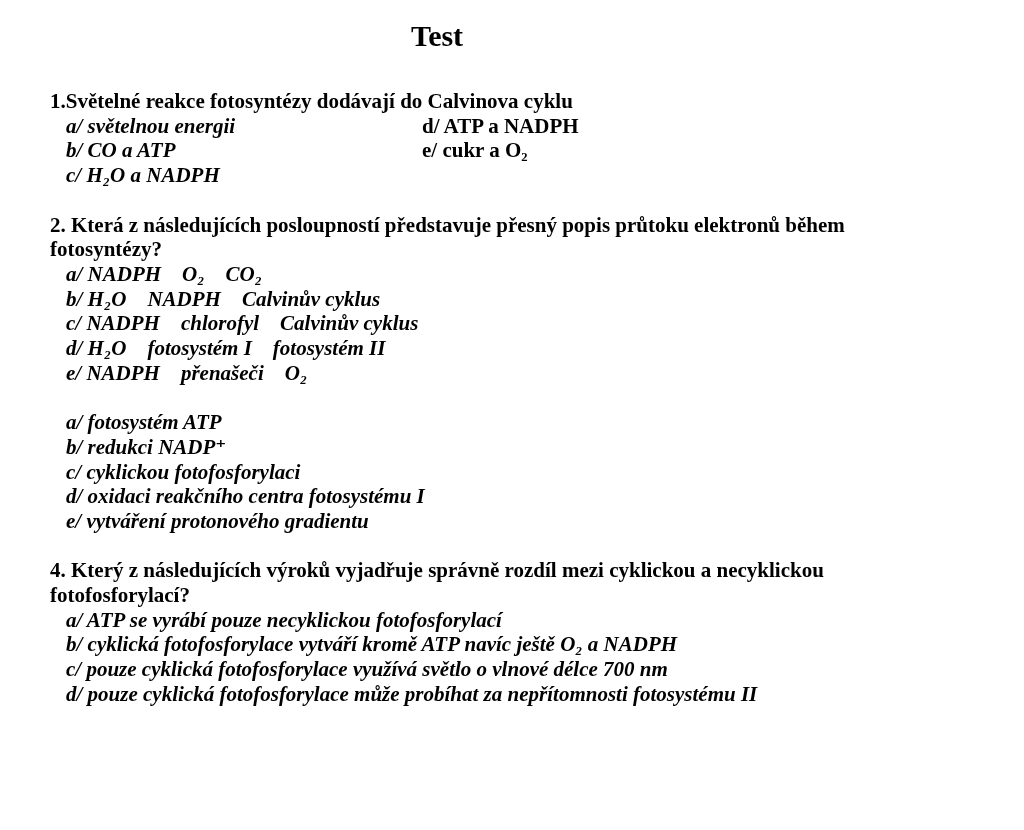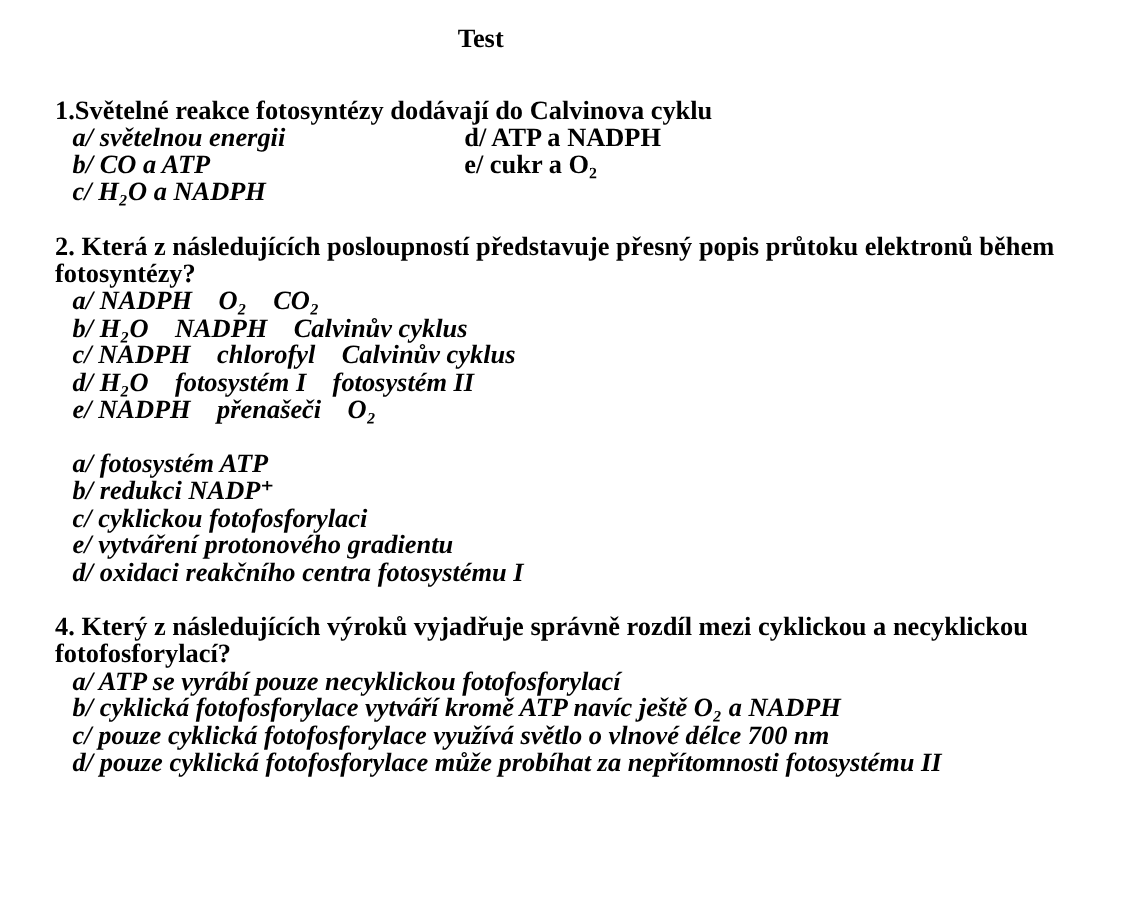--- a/index.html
+++ b/index.html
@@ -16,29 +16,29 @@
     overflow: hidden;
   }
   .page {
     position: relative;
     margin-left: 50px;
     width: 774px;
     padding-top: 20px;
   }
   .title {
     margin: 0;
-    font-size: 24px;
+    font-size: 30px;
     line-height: 32px;
     text-align: center;
     font-weight: bold;
   }
   .question { margin-top: 24.7px; }
   .question.first { margin-top: 37px; }
   .line {
-    font-size: 24px;
+    font-size: 21px;
     line-height: 24.7px;
     white-space: pre;
   }
   .option { margin-left: 16px; font-style: italic; }
   .opt-row { position: relative; }
   .right-col {
     position: absolute;
     left: 372px;
     top: 0;
   }
@@ -70,22 +70,22 @@
     <div class="line option">b/ H₂O    NADPH    Calvinův cyklus</div>
     <div class="line option">c/ NADPH    chlorofyl    Calvinův cyklus</div>
     <div class="line option">d/ H₂O    fotosystém I    fotosystém II</div>
     <div class="line option">e/ NADPH    přenašeči    O₂</div>
   </section>
 
   <section class="question">
     <div class="line option">a/ fotosystém ATP</div>
     <div class="line option">b/ redukci NADP⁺</div>
     <div class="line option">c/ cyklickou fotofosforylaci</div>
+    <div class="line option">d/ oxidaci reakčního centra fotosystému I</div>
     <div class="line option">e/ vytváření protonového gradientu</div>
-    <div class="line option">d/ oxidaci reakčního centra fotosystému I</div>
   </section>
 
   <section class="question">
     <div class="line">4. Který z následujících výroků vyjadřuje správně rozdíl mezi cyklickou a necyklickou</div>
     <div class="line">fotofosforylací?</div>
     <div class="line option">a/ ATP se vyrábí pouze necyklickou fotofosforylací</div>
     <div class="line option">b/ cyklická fotofosforylace vytváří kromě ATP navíc ještě O₂ a NADPH</div>
     <div class="line option">c/ pouze cyklická fotofosforylace využívá světlo o vlnové délce 700 nm</div>
     <div class="line option">d/ pouze cyklická fotofosforylace může probíhat za nepřítomnosti fotosystému II</div>
   </section>

